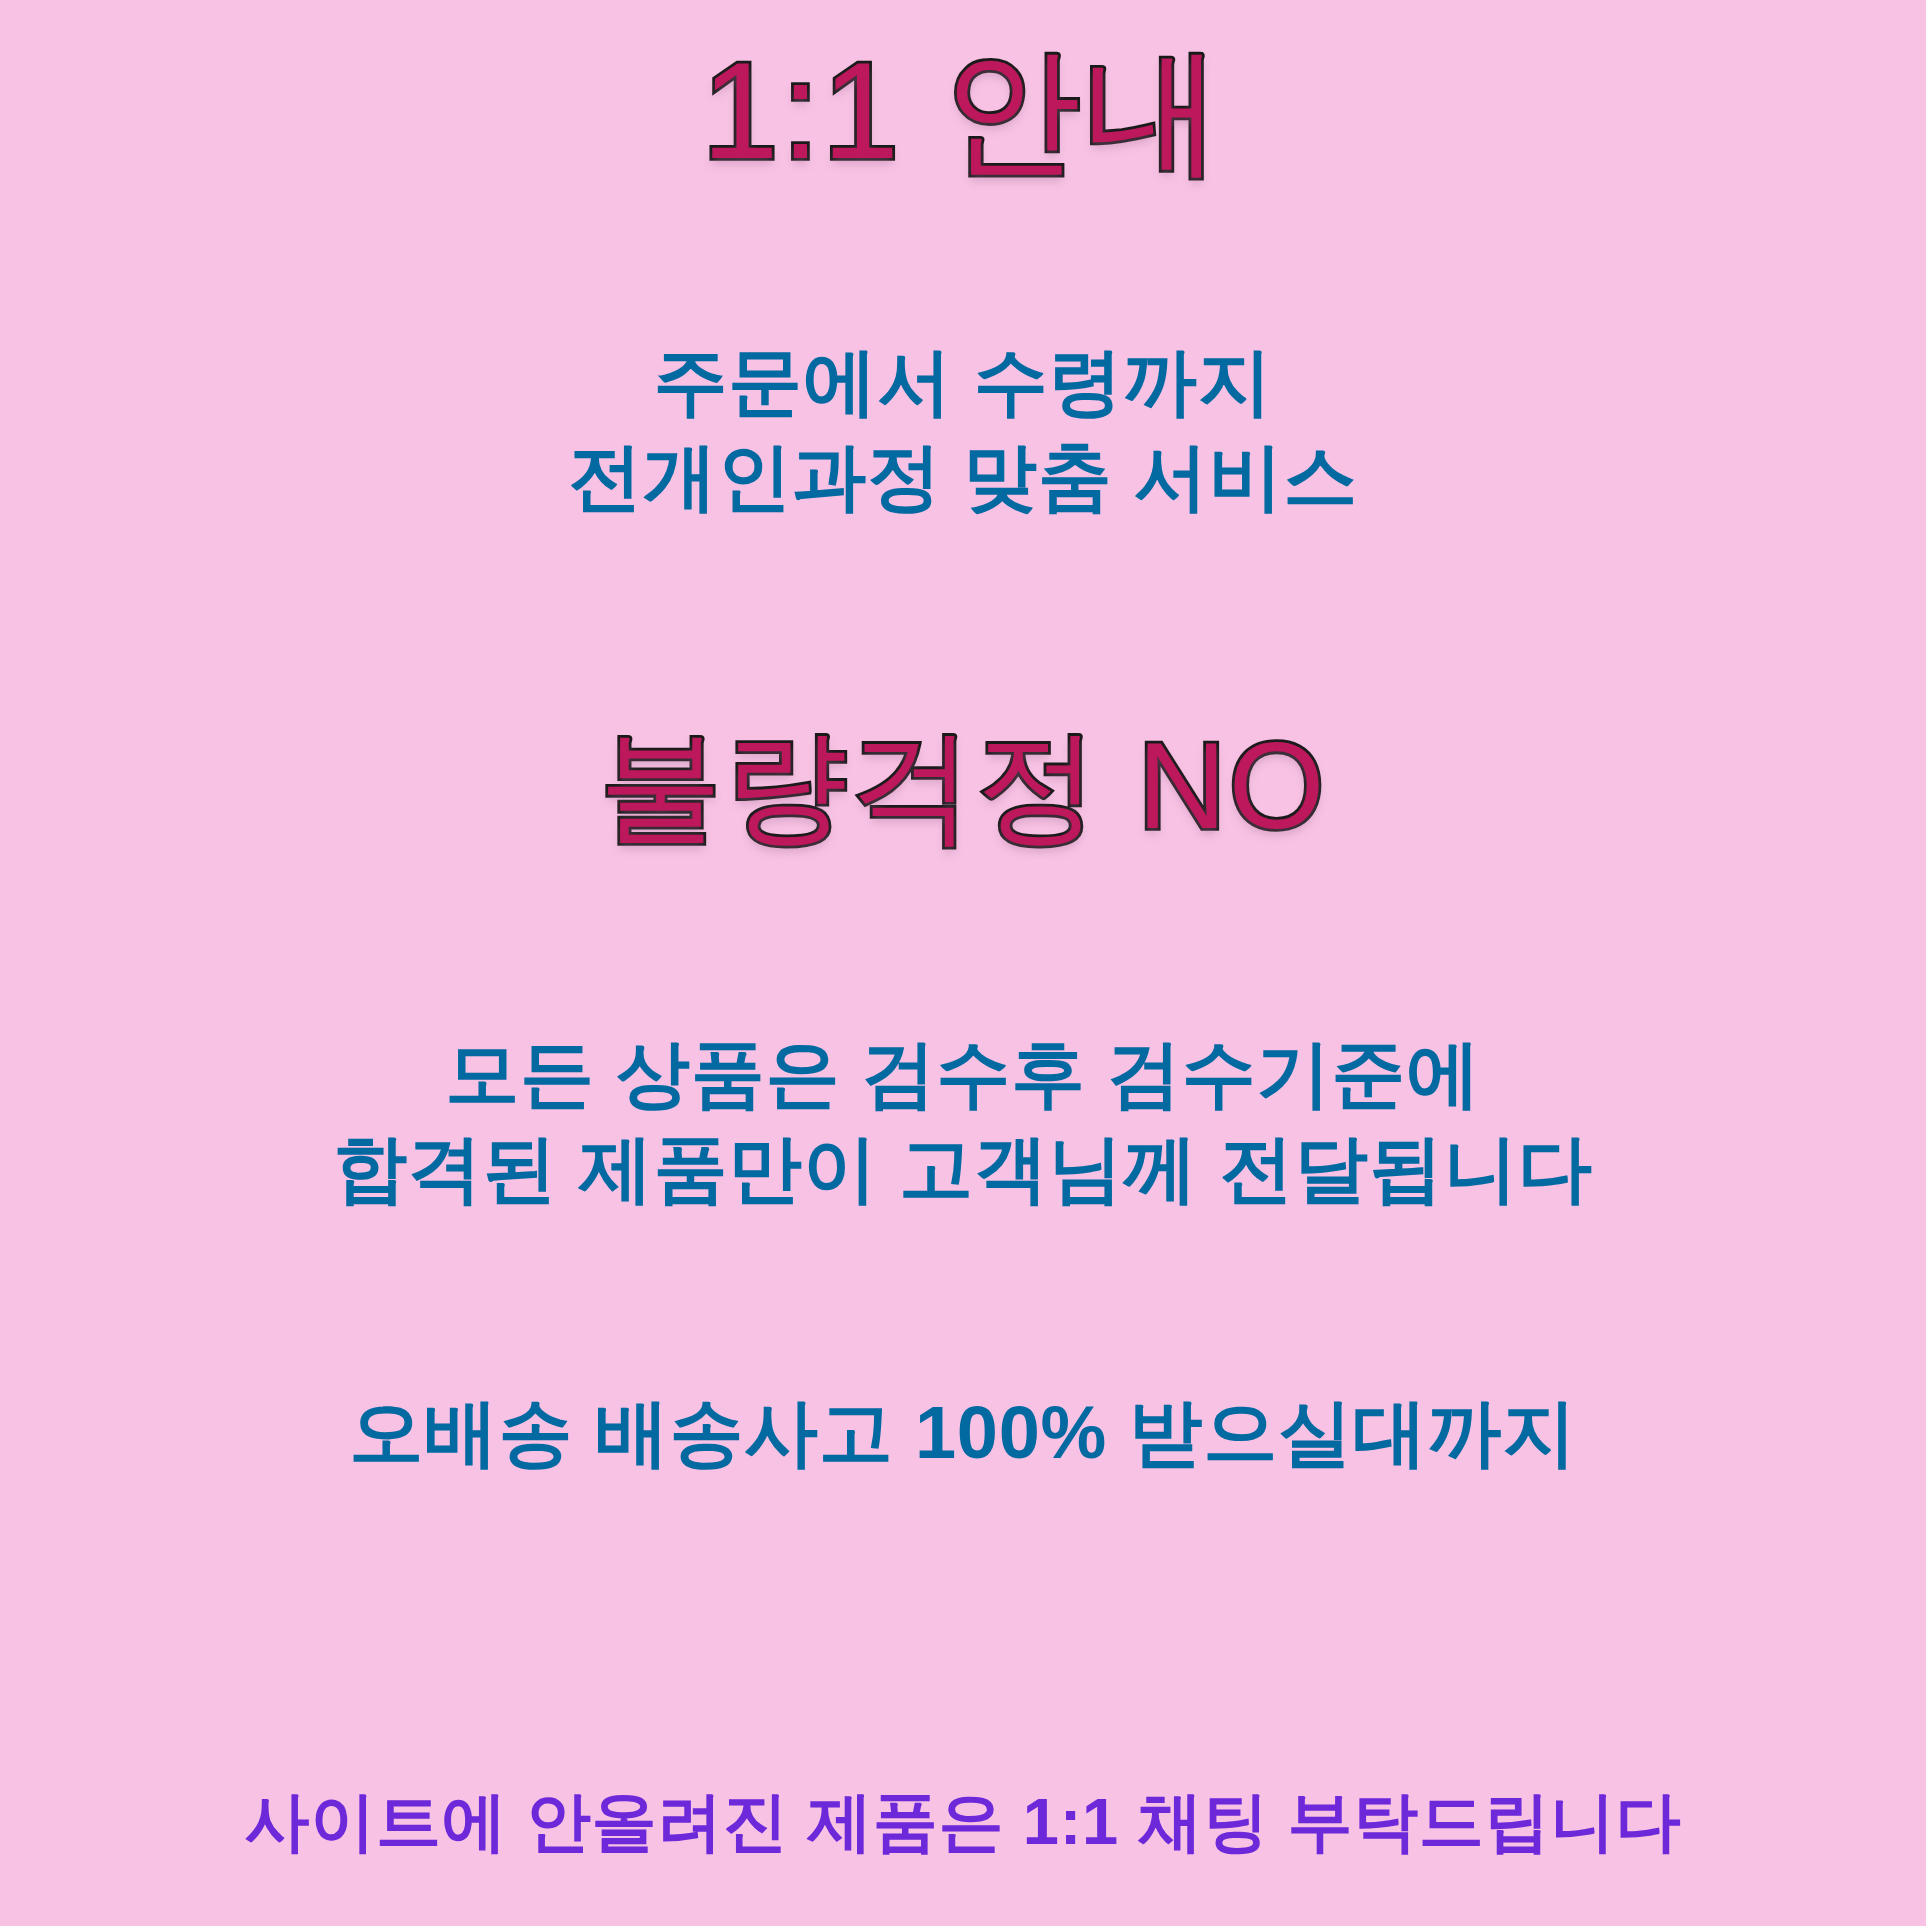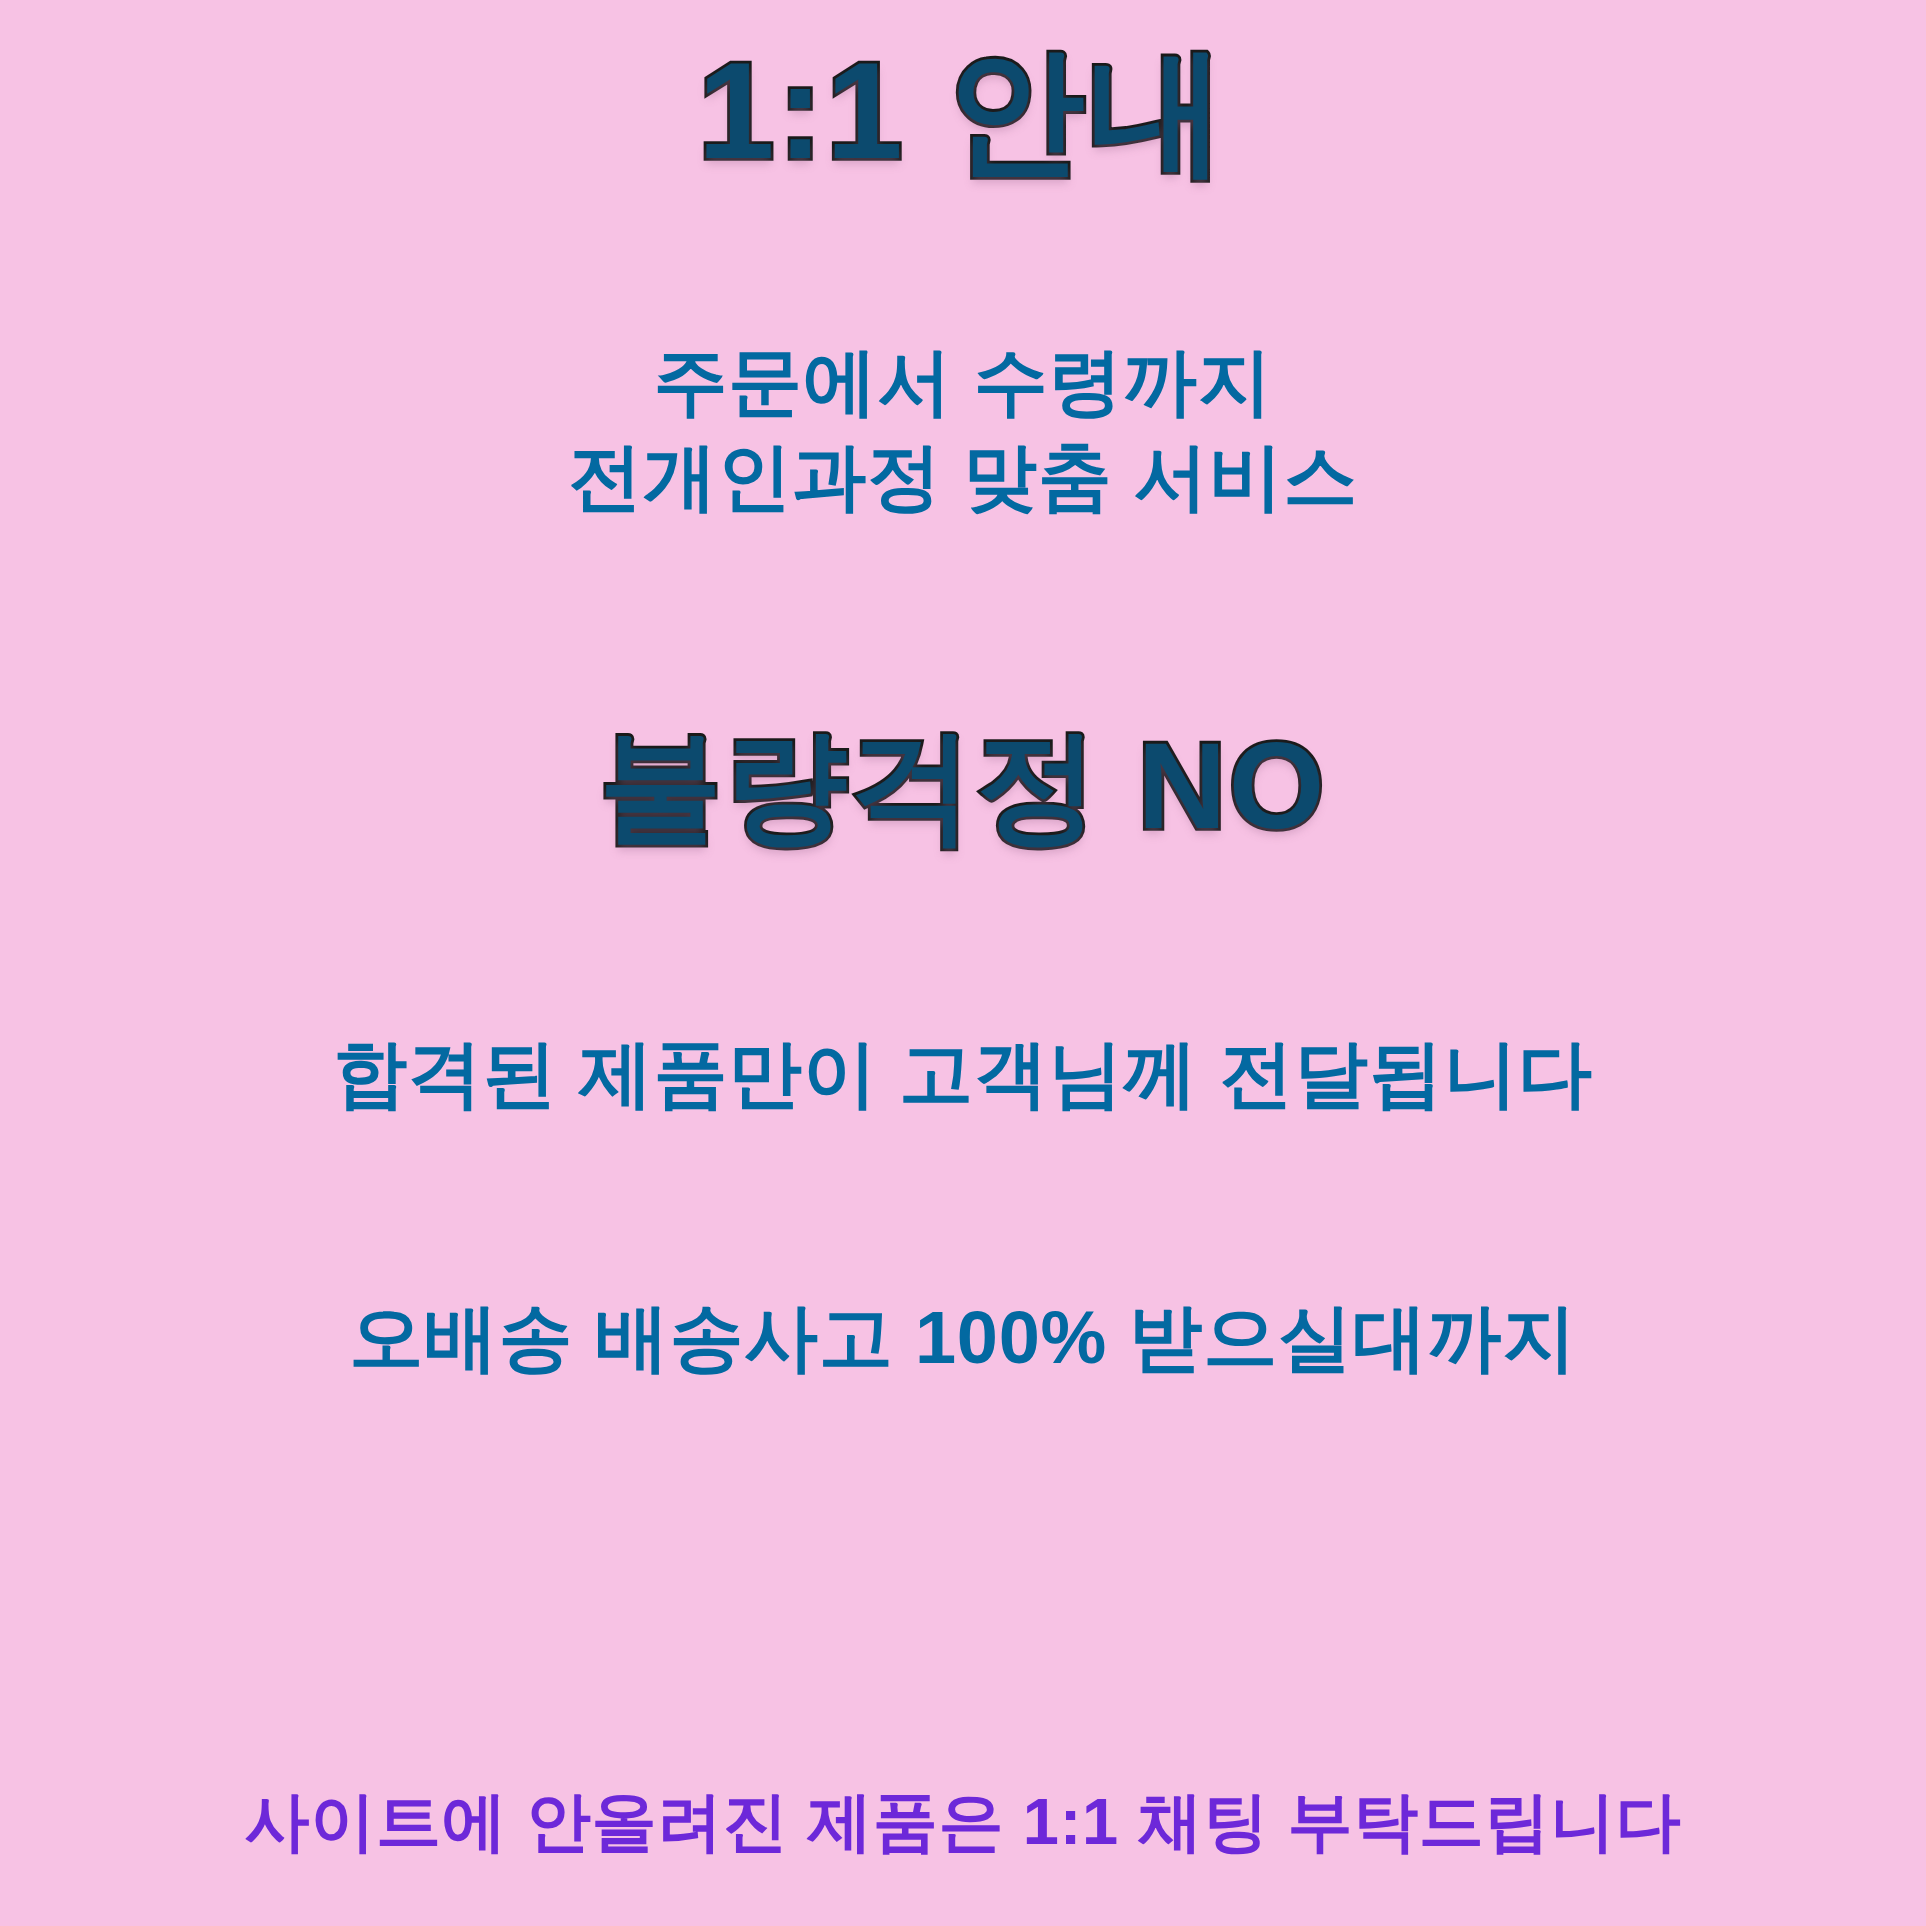--- a/index.html
+++ b/index.html
@@ -20,22 +20,22 @@
     height: 1926px;
     box-sizing: border-box;
     display: flex;
     flex-direction: column;
     align-items: center;
     background: #f7c2e4;
   }
 
   
   .headline {
-    color: #0c4a6e;
-    font-weight: 700;
+    color: #be185d;
+    font-weight: 400;
     letter-spacing: 0.02em;
     text-align: center;
     line-height: 1.05;
     -webkit-text-stroke: 5.6px #1a1a1a;
     paint-order: stroke fill;
     text-shadow: 0 6.3px 8.8px rgba(160, 110, 145, 0.35);
   }
 
   .headline-main {
     font-size: 138px;
@@ -101,20 +101,21 @@
   </div>
 
   <div class="gap-xl"></div>
 
   <div class="block">
     <h2 class="headline headline-sub">불량걱정 NO</h2>
 
     <div class="gap-l"></div>
 
     <div class="body-text">
+      <span class="line">모든 상품은 검수후 검수기준에</span>
       <span class="line">합격된 제품만이 고객님께 전달됩니다</span>
     </div>
   </div>
 
   <div class="gap-xl"></div>
 
   <div class="block">
 
     <div class="gap-l"></div>
 

